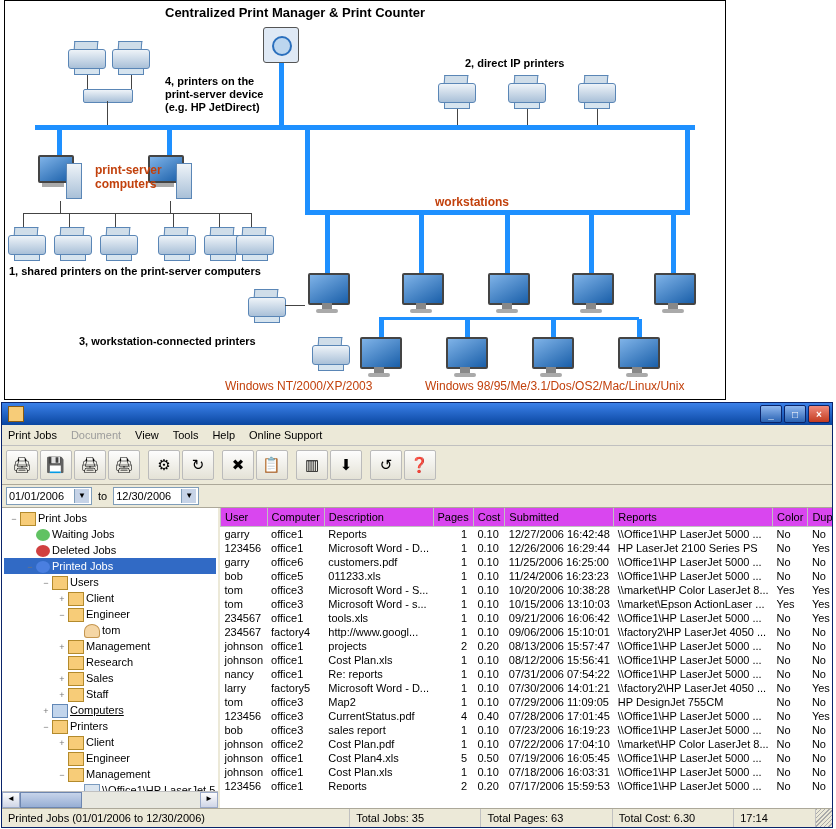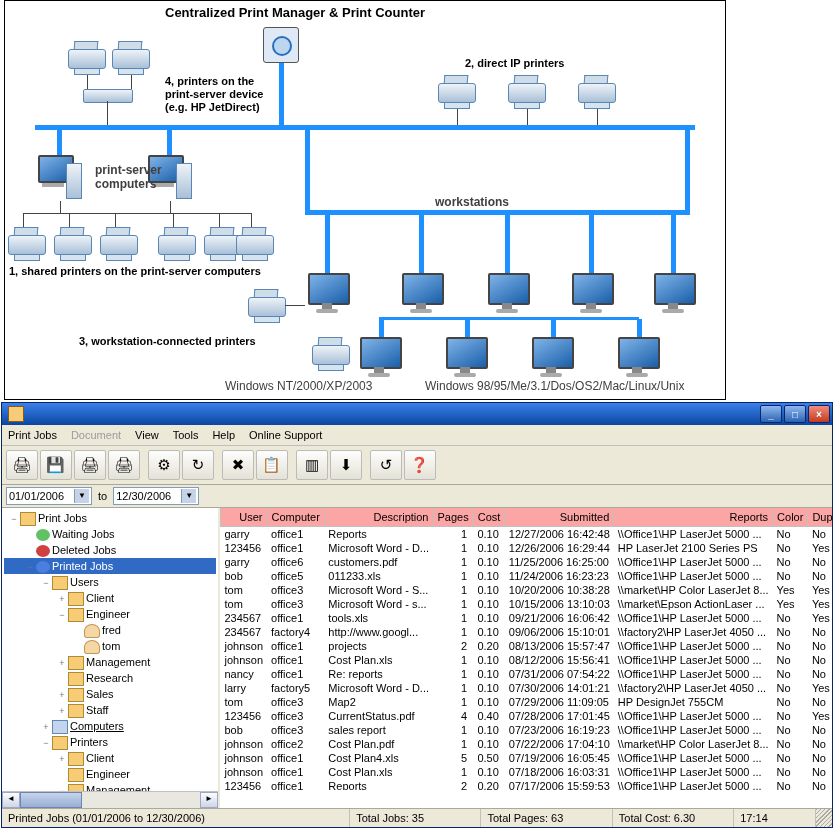--- a/index.html
+++ b/index.html
@@ -1,20 +1,20 @@
 <!DOCTYPE html>
 <html><head>
 <meta charset="utf-8">
 <style>
 html,body{margin:0;padding:0;font-family:"Tahoma",Arial,sans-serif;font-size:11px;background:#fff;color:#000;width:836px}
 
 .diagram{position:relative;height:398px;border:1px solid #000;margin:0 0 2px 4px;width:720px;background:#fff;overflow:hidden}
 .d-title{position:absolute;top:4px;left:160px;font-size:13px;font-weight:bold}
 .d-label{position:absolute;font-size:11px;font-weight:bold;color:#000}
-.d-label.blue{color:#404040;font-weight:bold}
+.d-label.blue{color:#c2410c;font-weight:bold}
 .hbar{position:absolute;height:5px;background:#1e90ff}
 .vbar{position:absolute;width:5px;background:#1e90ff}
 .thin-h{position:absolute;height:1px;background:#444}
 .thin-v{position:absolute;width:1px;background:#444}
 .dev{position:absolute;width:46px;height:40px;text-align:center}
 .printer-icon{width:40px;height:34px;display:inline-block;position:relative}
 .printer-icon::before{content:"";position:absolute;left:6px;top:0;width:22px;height:8px;background:#cfdde9;border:1px solid #5a86b6;border-bottom:none;transform:skewX(-4deg)}
 .printer-icon::after{content:"";position:absolute;left:0;top:8px;width:36px;height:18px;background:linear-gradient(#eef3f8,#a9c0d8);border:1px solid #5a86b6;border-radius:3px}
 .printer-tray{position:absolute;left:6px;top:26px;width:24px;height:6px;background:#d6e4ef;border:1px solid #5a86b6}
 .printer-slot{position:absolute;left:5px;top:12px;width:24px;height:4px;background:#6f98c4;border-radius:1px}
@@ -60,21 +60,21 @@
 .tic.person{background:#f5d6a5;border:1px solid #c49650;border-radius:50% 50% 3px 3px}
 .tic.prn{background:#dbe5ef;border:1px solid #7b9bbf}
 .tn.sel{background:#316ac5;color:#fff}
 .tree-scroll{position:absolute;bottom:0;left:0;right:0;height:16px;background:#ece9d8;border-top:1px solid #c0c0c0;display:flex}
 .tree-scroll .sbtn{width:16px;height:14px;background:linear-gradient(#fdfdfd,#cfd5e7);border:1px solid #9aa9c8;font-size:8px;text-align:center;line-height:12px}
 .tree-scroll .strack{flex:1;background:#e8e8e0}
 .tree-scroll .sthumb{width:60px;height:14px;background:linear-gradient(#c7d4ea,#97aed4);border:1px solid #6d86b0}
 
 .tblwrap{flex:1;overflow:hidden;position:relative}
 table.grid{border-collapse:collapse;width:100%;font-size:11px}
-table.grid th{background:#fca5a5;border:1px solid #c0c0c0;border-top:none;font-weight:normal;text-align:right;padding:1px 4px;height:16px;position:sticky;top:0;white-space:nowrap}
+table.grid th{background:#d946ef;border:1px solid #c0c0c0;border-top:none;font-weight:normal;text-align:left;padding:1px 4px;height:16px;position:sticky;top:0;white-space:nowrap}
 table.grid td{padding:0 4px;height:14px;white-space:nowrap;overflow:hidden}
 table.grid td.num{text-align:right;padding-right:6px}
 .tbody-scroll{height:282px;overflow-y:hidden;overflow-x:auto}
 .statusbar{height:18px;background:#ece9d8;border-top:1px solid #aca899;display:flex;font-size:11px}
 .statusbar .cell{border-right:1px solid #c0c0c0;padding:1px 6px;height:16px;line-height:16px}
 .statusbar .grip{margin-left:auto;width:16px;background:repeating-linear-gradient(135deg,#aaa 0,#aaa 1px,transparent 1px,transparent 3px)}
 </style>
 </head>
 <body>
 
@@ -211,21 +211,20 @@
   <div class="mainarea">
     <div class="tree">
       <div class="tree-inner" id="tree">
           <div class="tn" style="padding-left: 4px;"><span class="tw">−</span><span class="tic folder"></span><span>Print Jobs</span></div>
           <div class="tn" style="padding-left: 20px;"><span class="tw">&nbsp;</span><span class="tic green"></span><span>Waiting Jobs</span></div>
           <div class="tn" style="padding-left: 20px;"><span class="tw">&nbsp;</span><span class="tic red"></span><span>Deleted Jobs</span></div>
           <div class="tn sel" style="padding-left: 20px;"><span class="tw">−</span><span class="tic blue"></span><span>Printed Jobs</span></div>
           <div class="tn" style="padding-left: 36px;"><span class="tw">−</span><span class="tic folder"></span><span>Users</span></div>
           <div class="tn" style="padding-left: 52px;"><span class="tw">+</span><span class="tic folder"></span><span>Client</span></div>
           <div class="tn" style="padding-left: 52px;"><span class="tw">−</span><span class="tic folder"></span><span>Engineer</span></div>
-          <div class="tn" style="padding-left: 68px;"><span class="tw">&nbsp;</span><span class="tic person"></span><span>fred</span></div>
           <div class="tn" style="padding-left: 68px;"><span class="tw">&nbsp;</span><span class="tic person"></span><span>tom</span></div>
           <div class="tn" style="padding-left: 52px;"><span class="tw">+</span><span class="tic folder"></span><span>Management</span></div>
           <div class="tn" style="padding-left: 52px;"><span class="tw">&nbsp;</span><span class="tic folder"></span><span>Research</span></div>
           <div class="tn" style="padding-left: 52px;"><span class="tw">+</span><span class="tic folder"></span><span>Sales</span></div>
           <div class="tn" style="padding-left: 52px;"><span class="tw">+</span><span class="tic folder"></span><span>Staff</span></div>
           <div class="tn" style="padding-left: 36px; text-decoration: underline;"><span class="tw">+</span><span class="tic comp"></span><span>Computers</span></div>
           <div class="tn" style="padding-left: 36px;"><span class="tw">−</span><span class="tic folder"></span><span>Printers</span></div>
           <div class="tn" style="padding-left: 52px;"><span class="tw">+</span><span class="tic folder"></span><span>Client</span></div>
           <div class="tn" style="padding-left: 52px;"><span class="tw">&nbsp;</span><span class="tic folder"></span><span>Engineer</span></div>
           <div class="tn" style="padding-left: 52px;"><span class="tw">−</span><span class="tic folder"></span><span>Management</span></div>

